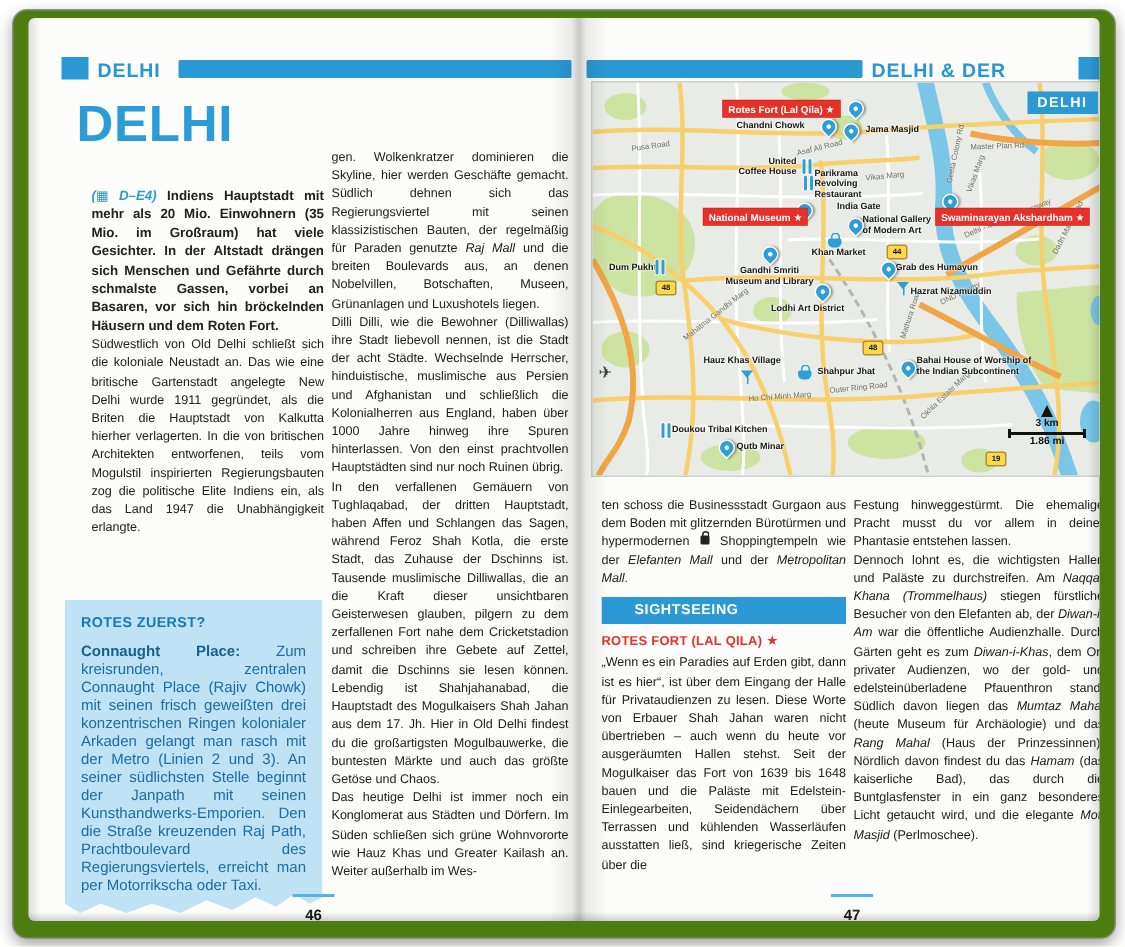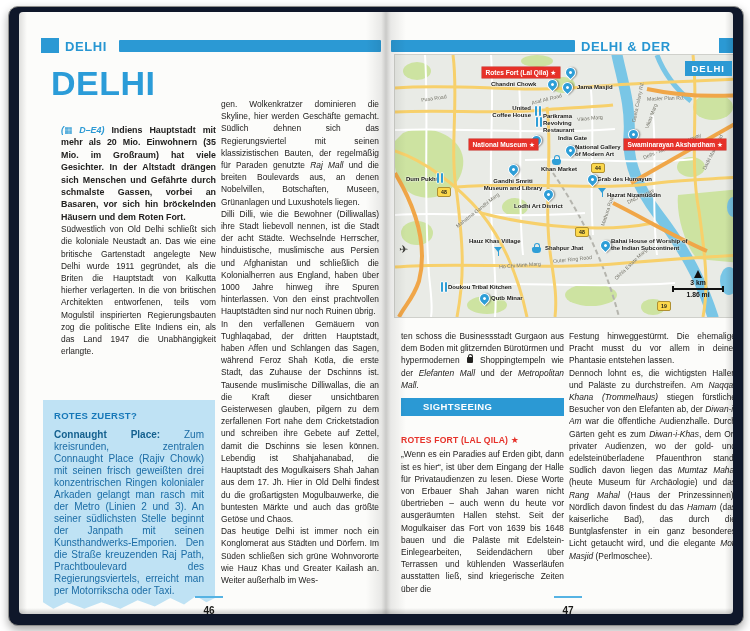--- a/index.html
+++ b/index.html
@@ -1,17 +1,17 @@
 <!DOCTYPE html>
 <html lang="de"><head>
 <meta charset="utf-8">
 <style>
   html,body{margin:0;padding:0;background:#ffffff;}
   body{width:750px;height:631px;position:relative;font-family:"Liberation Sans","DejaVu Sans",sans-serif;-webkit-font-smoothing:antialiased;}
-  .book{position:absolute;left:8px;top:6px;width:734px;height:618px;background:#0f172a;border:1px solid #8f8f8c;border-radius:10px;box-shadow:0 4px 10px rgba(0,0,0,.35);}
+  .book{position:absolute;left:8px;top:6px;width:734px;height:618px;background:#4d7c0f;border:1px solid #8f8f8c;border-radius:10px;box-shadow:0 4px 10px rgba(0,0,0,.35);}
   .pages{position:absolute;left:10px;right:10px;top:5px;bottom:11px;background:#fcfcfa;border-radius:4px;overflow:hidden;}
   .spine{position:absolute;left:347px;top:0;width:40px;height:100%;background:linear-gradient(to right,rgba(0,0,0,0),rgba(0,0,0,.08) 38%,rgba(0,0,0,.2) 50%,rgba(0,0,0,.08) 62%,rgba(0,0,0,0));pointer-events:none;z-index:40;}
   .edgeL{position:absolute;left:0;top:0;bottom:0;width:8px;background:linear-gradient(to right,rgba(0,0,0,.12),rgba(0,0,0,0));}
   .edgeR{position:absolute;right:0;top:0;bottom:0;width:8px;background:linear-gradient(to left,rgba(0,0,0,.12),rgba(0,0,0,0));}
   .edgeB{position:absolute;left:0;right:0;bottom:0;height:6px;background:linear-gradient(to top,rgba(0,0,0,.18),rgba(0,0,0,0));}
 
   
   .hdr-sq{position:absolute;background:#2b99d4;}
   .hdr-bar{position:absolute;background:#2b99d4;height:12px;border-radius:1px;}
   .hdr-txt{position:absolute;color:#2796d2;font-weight:bold;font-size:13px;letter-spacing:.6px;}
@@ -30,21 +30,21 @@
   .infobox{position:absolute;left:24px;top:388px;width:172px;background:#bfe2f4;padding:10px 11px 16px 11px;box-sizing:border-box;clip-path:polygon(0 0,100% 0,100% 93%,95% 95%,89% 92%,82% 96%,74% 93%,65% 97%,55% 94%,45% 98%,34% 95%,24% 98%,14% 95%,6% 98%,0 95%);}
   .infobox h3{margin:0 0 8px 0;color:#1778b8;font-size:9.5px;letter-spacing:.3px;}
   .infobox .col-box{text-align:justify;color:#1b6ca5;font-size:10px;line-height:12px;}
   .infobox .seg-b{color:#15618f;}
 
   .pagenum{position:absolute;top:584px;width:60px;text-align:center;}
   .pagenum .rule{display:block;width:28px;height:2px;background:#56b3e3;margin:0 auto 2px auto;}
   .pagenum .num{font-weight:bold;font-size:10px;color:#1a1a18;}
 
   
-  .sightbar{background:#2b99d4;color:#fff;font-weight:bold;font-size:9.5px;letter-spacing:.4px;padding:3px 6px 3px 22px;margin:7px 0 18px 0;}
+  .sightbar{background:#2b99d4;color:#fff;font-weight:bold;font-size:9.5px;letter-spacing:.4px;padding:3px 6px 3px 22px;margin:7px 0 5px 0;}
   .poihead{color:#e63129;font-weight:bold;font-size:8.6px;letter-spacing:.2px;margin:0 0 2px 0;}
   .poihead .star{font-size:9px;}
 
   
   .map{position:absolute;left:375px;top:42px;width:345px;height:262px;background:#e9ebe6;border:1px solid #cfd0cb;box-sizing:content-box;overflow:hidden;}
   .map svg{position:absolute;left:0;top:0;}
   .map-corner{position:absolute;top:6px;right:8px;background:#2b99d4;color:#fff;font-weight:bold;font-size:9.5px;letter-spacing:1px;padding:2px 7px;z-index:30;}
   .map-hl{position:absolute;background:#e63129;color:#fff;font-weight:bold;font-size:6.6px;padding:1.5px 3.5px;white-space:nowrap;z-index:25;box-shadow:0 0 0 .5px #c52620;}
   .map-poi{position:absolute;color:#171714;font-weight:bold;font-size:6px;line-height:6.8px;white-space:nowrap;text-shadow:0 0 2px #fff,0 0 2px #fff;z-index:20;}
   .map-poi span{display:block;}

